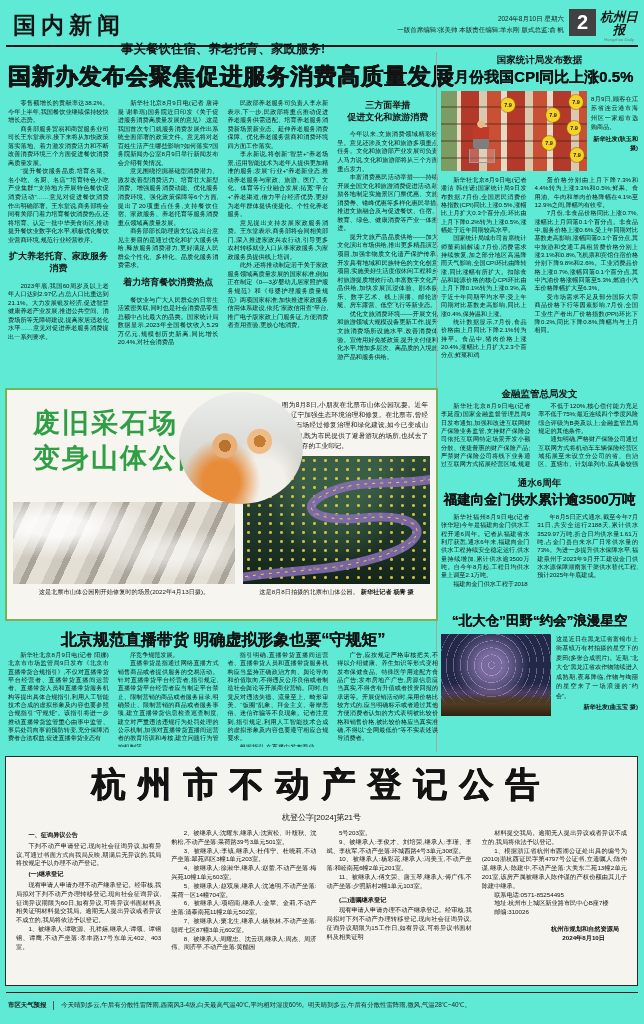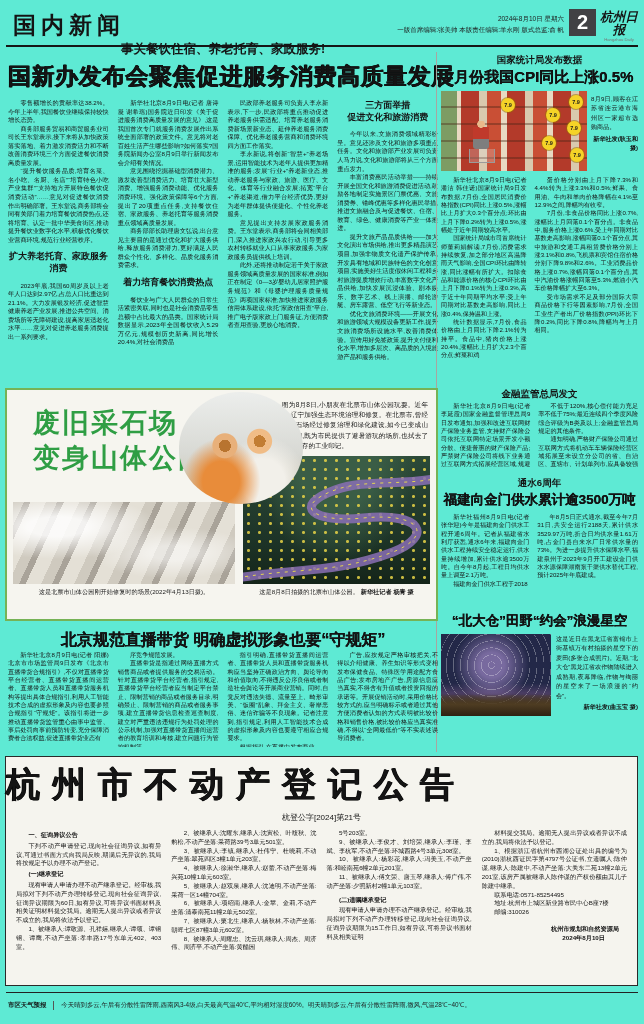--- a/index.html
+++ b/index.html
@@ -86,21 +86,21 @@
   .cap-right{left:236px;width:187px;}
   .cap-credit{font-weight:700;}
   
   .livestream{position:absolute;left:8px;top:630px;width:430px;}
   .ls-headline{font-size:16px;font-weight:900;text-align:center;white-space:nowrap;
                text-shadow:0.35px 0 #000;}
   .ls-cols{display:flex;gap:9px;height:96px;overflow:hidden;font-size:6.1px;line-height:1.37;}
   .ls-cols .col{flex:1;}
   
   .notice{position:absolute;left:5px;top:756px;width:631px;height:228px;border:1.5px solid #2a2a2a;background:#f5f4ee;}
-  .notice-title{text-align:left;font-size:34px;font-weight:900;letter-spacing:12px;margin-top:5px;
+  .notice-title{text-align:center;font-size:34px;font-weight:900;letter-spacing:12px;margin-top:5px;
                 text-shadow:0.5px 0 #000,-0.5px 0 #000;}
   .notice-docno{text-align:center;font-size:8px;margin:4px 0 6px;}
   .notice-cols{display:flex;gap:10px;padding:0 10px;height:152px;overflow:hidden;font-size:6.2px;line-height:1.42;}
   .notice-cols .col{flex:1;}
   .n-head{font-weight:700;margin:2px 0;text-indent:2em;}
   .sig{font-weight:700;text-align:right;padding-right:8px;margin-top:8px;text-indent:0;}
   .sig2{font-weight:700;text-align:right;padding-right:22px;text-indent:0;}
   
   .foot-rule{position:absolute;left:6px;right:6px;top:992px;border-top:1.5px solid #222;}
   .weather{position:absolute;left:8px;right:6px;top:1001px;display:flex;align-items:center;gap:7px;font-size:6.4px;}

